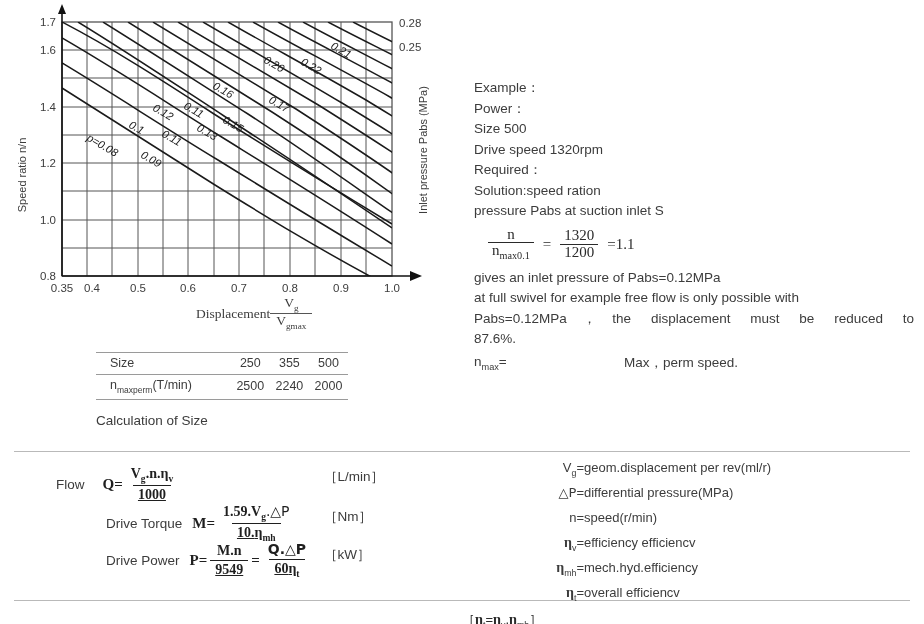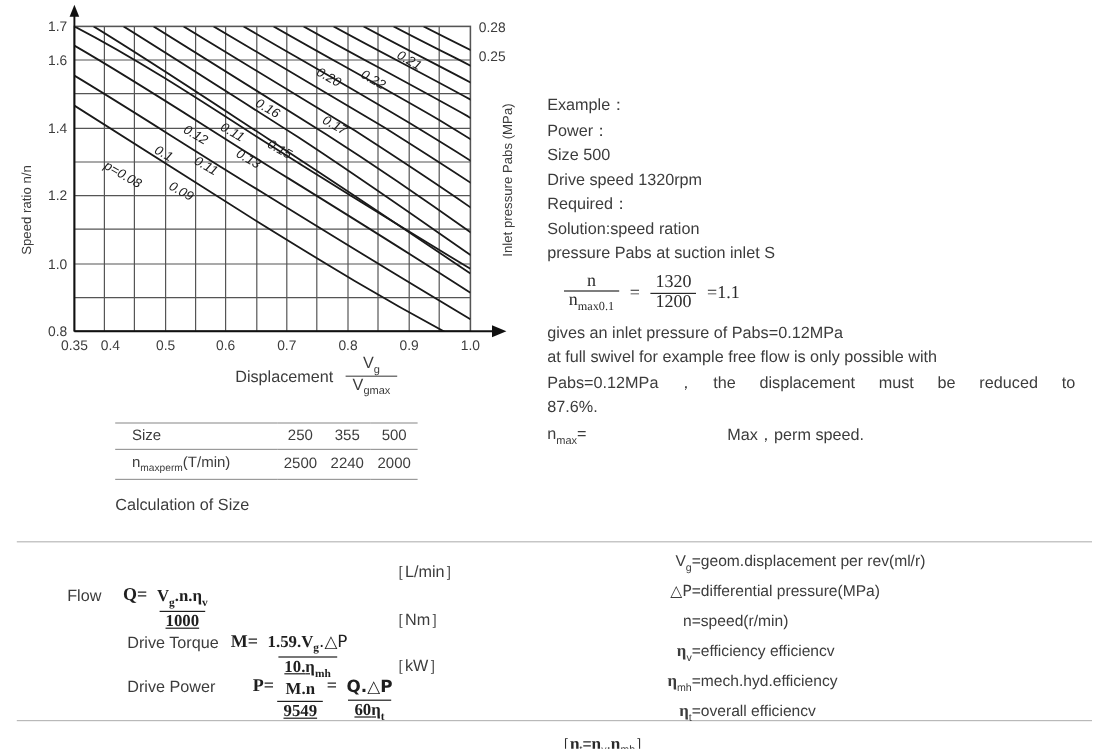--- a/index.html
+++ b/index.html
@@ -18,41 +18,41 @@
   
   #chart-figure{position:absolute;left:0;top:0;width:440px;height:345px;}
   #chart-svg{display:block;}
   .axis-title{font-size:11px;fill:#3c3c3c;font-family:"Liberation Sans",sans-serif;}
   .tick-label{font-size:11.5px;fill:#3c3c3c;font-family:"Liberation Sans",sans-serif;}
   .curve-label{font-size:11px;fill:#1c1c1c;font-family:"Liberation Sans",sans-serif;font-style:italic;}
 
   
   #x-caption{
     position:absolute;left:196px;top:296px;
-    display:flex;align-items:center;gap:10px;
-    font-size:13.5px;color:#3c3c3c;
+    display:flex;align-items:center;
+    font-size:13.5px;color:#3c3c3c;font-family:Liberation Serif, serif;
   }
   .frac{display:inline-flex;flex-direction:column;align-items:center;line-height:1.05;}
   .frac .num{padding:0 6px;font-size:13.5px;}
   .frac .den{padding:0 6px;font-size:13.5px;border-top:1px solid #555;}
   .sub{font-size:.68em;vertical-align:sub;}
 
   
   #size-table{position:absolute;left:96px;top:352px;width:252px;border-collapse:collapse;}
   #size-table td{
     font-size:12.5px;color:#3c3c3c;padding:3px 0 4px 0;text-align:center;
     font-family:"Liberation Sans",sans-serif;
   }
   #size-table td.rowhead{text-align:left;padding-left:14px;white-space:nowrap;}
   #size-table tr.top td{border-top:1px solid #9a9a9a;border-bottom:1px solid #9a9a9a;}
   #size-table tr.bottom td{border-bottom:1px solid #9a9a9a;}
   #calc-of-size{position:absolute;left:96px;top:413px;font-size:13.5px;color:#3c3c3c;text-align:center;}
 
   
-  #example-block{position:absolute;left:456px;top:78px;width:440px;}
+  #example-block{position:absolute;left:474px;top:78px;width:440px;}
   #example-block .line{font-size:13.5px;line-height:20.5px;color:#3c3c3c;white-space:nowrap;}
   #example-block .justified{text-align:justify;text-align-last:justify;}
   .eq-speed{display:flex;align-items:center;gap:9px;margin:5px 0 6px 14px;
             font-family:"Liberation Serif",serif;font-size:15px;color:#2a2a2a;}
   .eq-speed .frac .num{font-size:15px;padding:0 4px;}
   .eq-speed .frac .den{font-size:15px;padding:0 4px;border-top:1.3px solid #2a2a2a;}
   #nmax-row{display:flex;font-size:13.5px;color:#3c3c3c;margin-top:4px;}
   #nmax-row .key{width:150px;}
 
   
@@ -61,30 +61,30 @@
   #rule-bottom{top:600px;}
 
   
   #formulas{position:absolute;left:56px;top:466px;width:370px;}
   .f-row{display:flex;align-items:center;margin-bottom:4px;}
   .f-label{font-size:13.5px;color:#3c3c3c;white-space:nowrap;}
   .f-math{font-family:"Liberation Serif",serif;color:#1f1f1f;display:flex;align-items:center;}
   .f-math .lhs{font-size:15px;font-weight:bold;}
   .f-unit{font-size:13.5px;color:#3c3c3c;white-space:nowrap;}
   .mfrac{display:inline-flex;flex-direction:column;align-items:center;line-height:1.12;margin:0 3px;}
-  .mfrac .num{padding:0 5px 1px 5px;font-size:14px;font-weight:bold;white-space:nowrap;margin-top:24px;}
+  .mfrac .num{padding:0 5px 1px 5px;font-size:14px;font-weight:bold;white-space:nowrap;}
   .mfrac .den{padding:1px 5px 0 5px;font-size:14px;font-weight:bold;border-top:1.3px solid #1f1f1f;white-space:nowrap;text-decoration:underline;}
   .eta{font-family:"Liberation Serif",serif;font-weight:bold;}
   .tri{font-family:"DejaVu Sans",sans-serif;font-weight:normal;}
 
   #row-flow{position:absolute;left:0px;top:0px;}
   #row-flow .f-label{margin-right:18px;}
   #row-torque{position:absolute;left:50px;top:38px;}
   #row-torque .f-label{margin-right:10px;}
-  #row-power{position:absolute;left:50px;top:76px;gap:21px;}
+  #row-power{position:absolute;left:50px;top:76px;}
   #row-power .f-label{margin-right:10px;}
   .unit-flow{position:absolute;left:268px;top:2px;}
   .unit-torque{position:absolute;left:268px;top:42px;}
   .unit-power{position:absolute;left:268px;top:80px;}
 
   
   #nomenclature{position:absolute;left:462px;top:458px;width:420px;}
   .n-row{display:flex;align-items:baseline;font-size:13px;line-height:19.5px;color:#3c3c3c;}
   .n-sym{width:122px;white-space:nowrap;font-family:"Liberation Sans",sans-serif;text-align:right;}
   .n-sym .eta{font-size:14px;}

